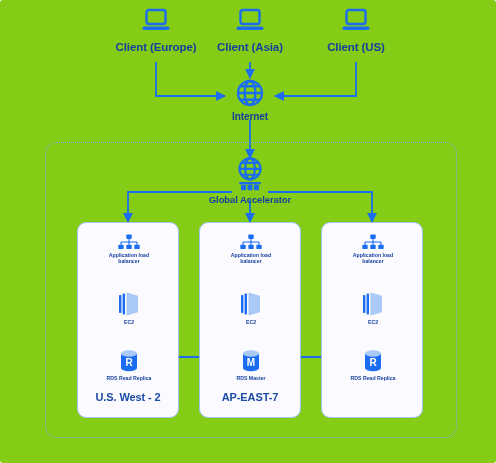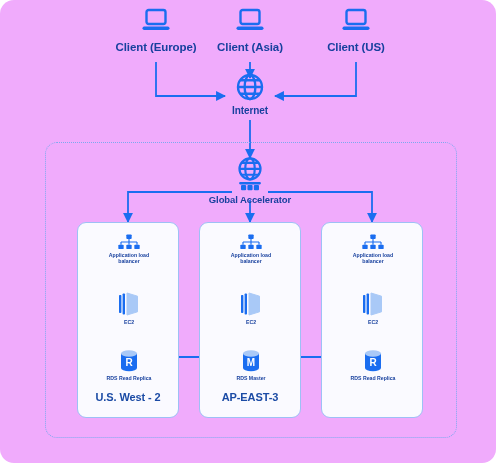--- a/index.html
+++ b/index.html
@@ -10,22 +10,22 @@
   }
   body {
     font-family: "Liberation Sans", sans-serif;
     -webkit-font-smoothing: antialiased;
   }
 
   #page {
     position: relative;
     width: 496px;
     height: 463px;
-    background: #f0abfc;
-    border-radius: 14px;
+    background: #84cc16;
+    border-radius: 3px;
     overflow: hidden;
     box-sizing: border-box;
   }
 
   .svg-layer {
     position: absolute;
     left: 0;
     top: 0;
     width: 496px;
     height: 463px;
@@ -179,21 +179,21 @@
   </div>
 
   <div class="node client" style="left:195px; top:8px;">
     <svg width="30" height="26" viewBox="0 0 30 26">
       <rect x="5.5" y="2" width="19" height="14" rx="2.2" fill="none" stroke="#1a6df0" stroke-width="2.4"></rect>
       <rect x="1.5" y="18.5" width="27" height="3.4" rx="1.7" fill="#1a6df0"></rect>
     </svg>
     <div class="node-label">Client (Asia)</div>
   </div>
 
-  <div class="node internet" style="left:213px; top:72px; width:74px;">
+  <div class="node internet" style="left:213px; top:78px; width:74px;">
     <svg width="30" height="30" viewBox="0 0 24 24">
       <g fill="none" stroke="#1a6df0" stroke-width="1.9">
         <circle cx="12" cy="12" r="9.6"></circle>
         <ellipse cx="12" cy="12" rx="4.3" ry="9.6"></ellipse>
         <line x1="2.4" y1="12" x2="21.6" y2="12"></line>
         <line x1="4.2" y1="6.6" x2="19.8" y2="6.6"></line>
         <line x1="4.2" y1="17.4" x2="19.8" y2="17.4"></line>
       </g>
     </svg>
     <div class="node-label">Internet</div>
@@ -280,21 +280,21 @@
 
     <div class="node svc svc-db">
       <svg width="22" height="24" viewBox="0 0 22 24">
         <path d="M3 4.5 L3 19 a8 3.2 0 0 0 16 0 L19 4.5 Z" fill="#1a6df0"></path>
         <ellipse cx="11" cy="4.5" rx="8" ry="3.2" fill="#a9c9f7"></ellipse>
         <text x="11" y="17" text-anchor="middle" font-family="Liberation Sans, sans-serif" font-size="10" font-weight="bold" fill="#ffffff">M</text>
       </svg>
       <div class="node-label">RDS Master</div>
     </div>
 
-    <div class="region-title">AP-EAST-3</div>
+    <div class="region-title">AP-EAST-7</div>
   </div>
 
   <div class="region-box" style="left:321px; top:222px;">
 
     <div class="node svc svc-alb">
       <svg width="24" height="16" viewBox="0 0 26 18">
         <rect x="10" y="0.5" width="6" height="5" rx="1" fill="#1a6df0"></rect>
         <path d="M13 5.5 L13 9 M4 9 L22 9 M4 9 L4 12 M13 9 L13 12 M22 9 L22 12" stroke="#1a6df0" stroke-width="1.3" fill="none"></path>
         <rect x="1" y="12" width="6" height="5" rx="1" fill="#1a6df0"></rect>
         <rect x="10" y="12" width="6" height="5" rx="1" fill="#1a6df0"></rect>

